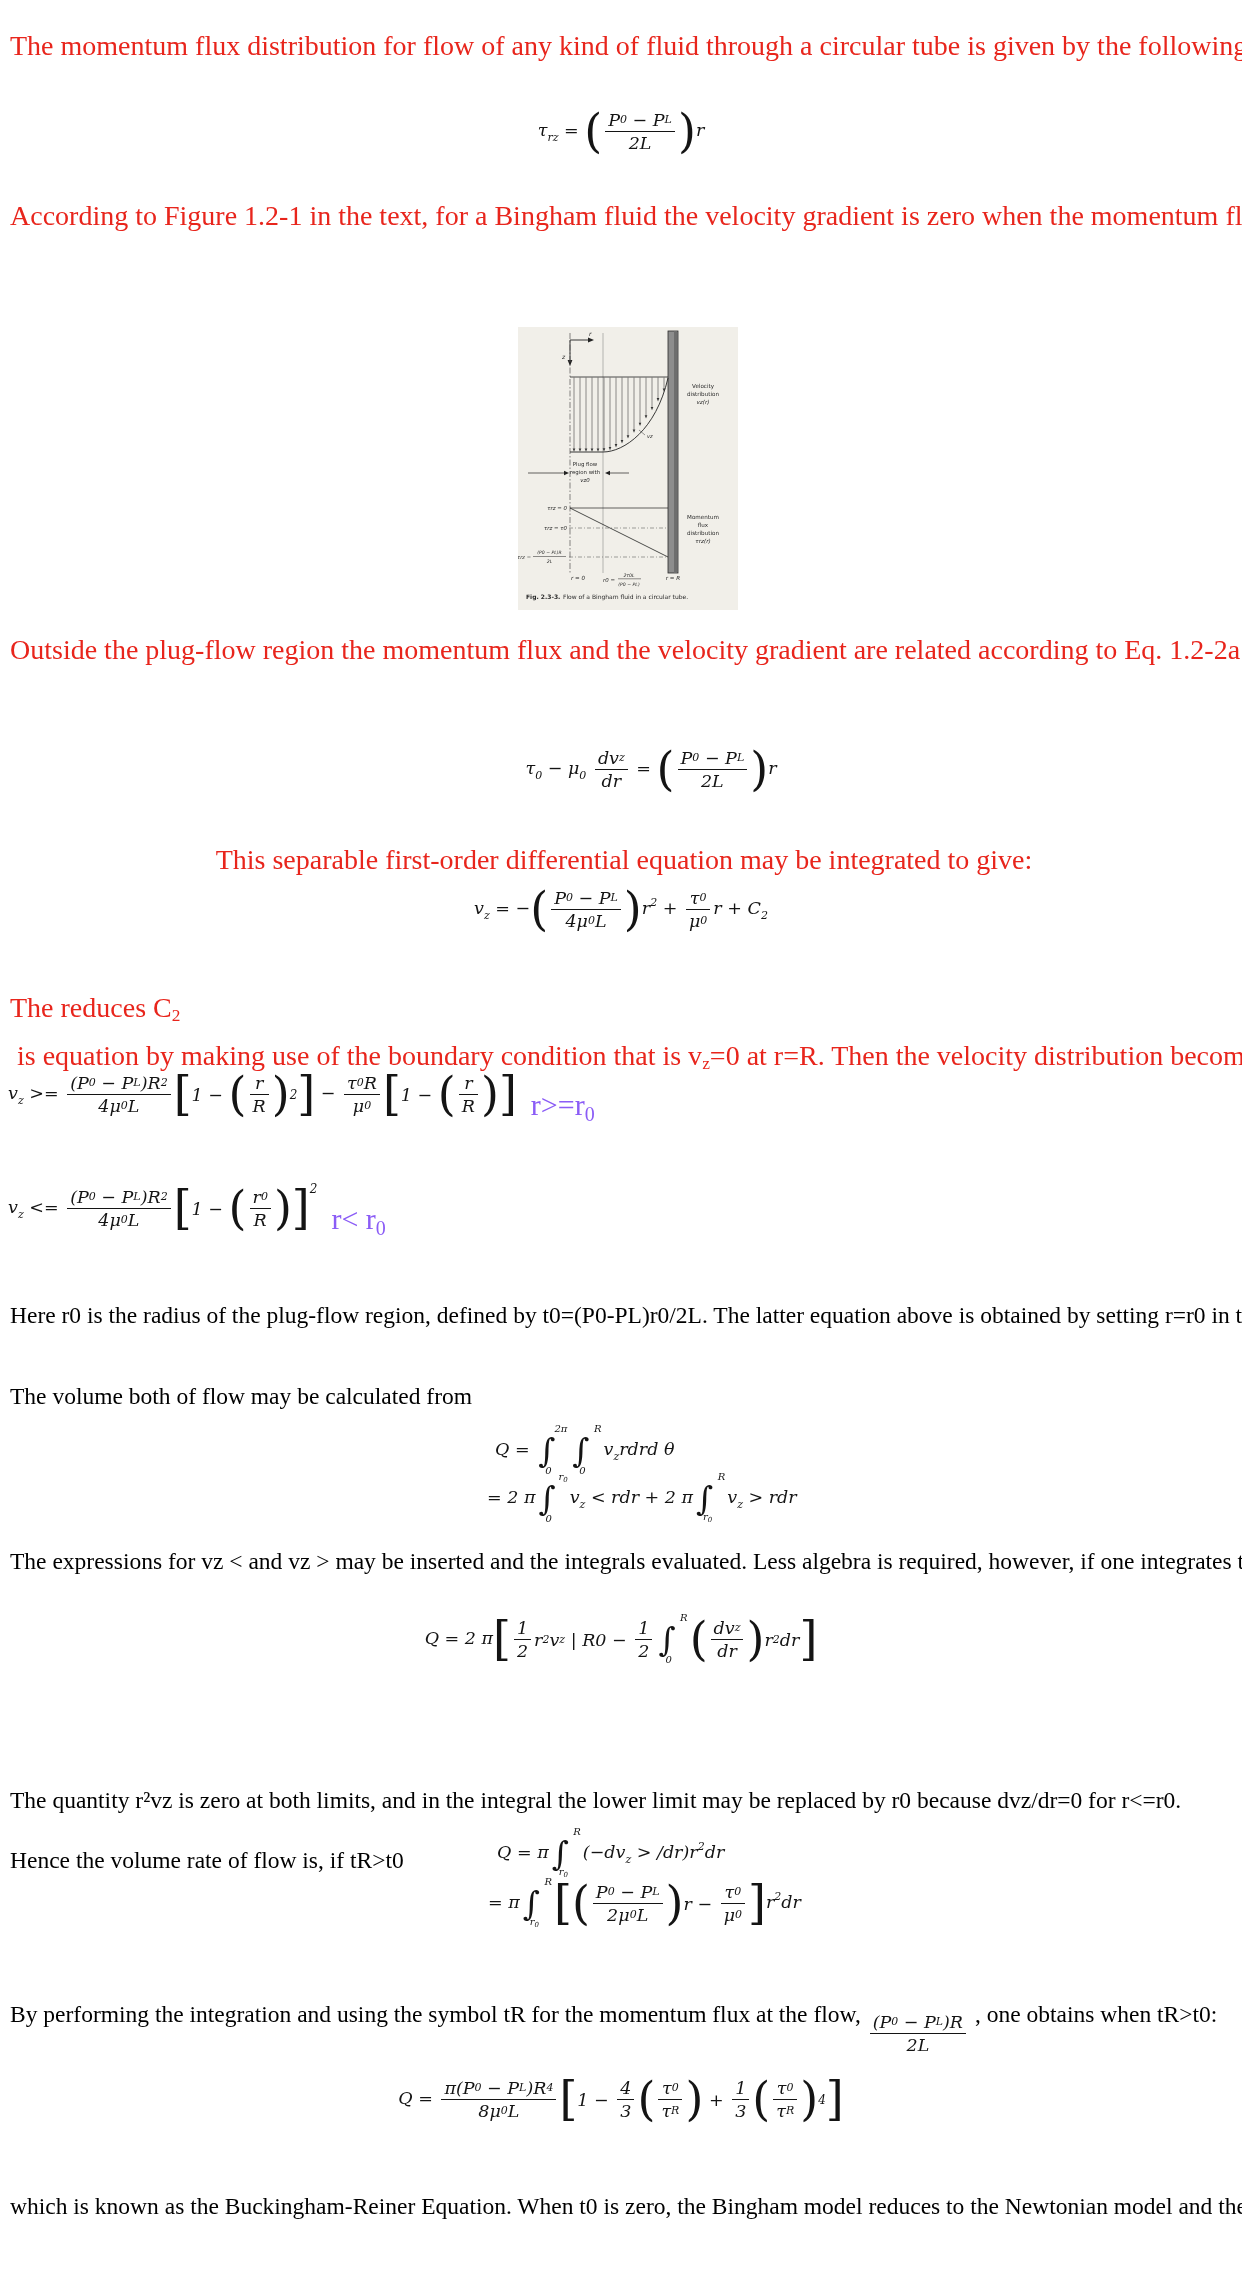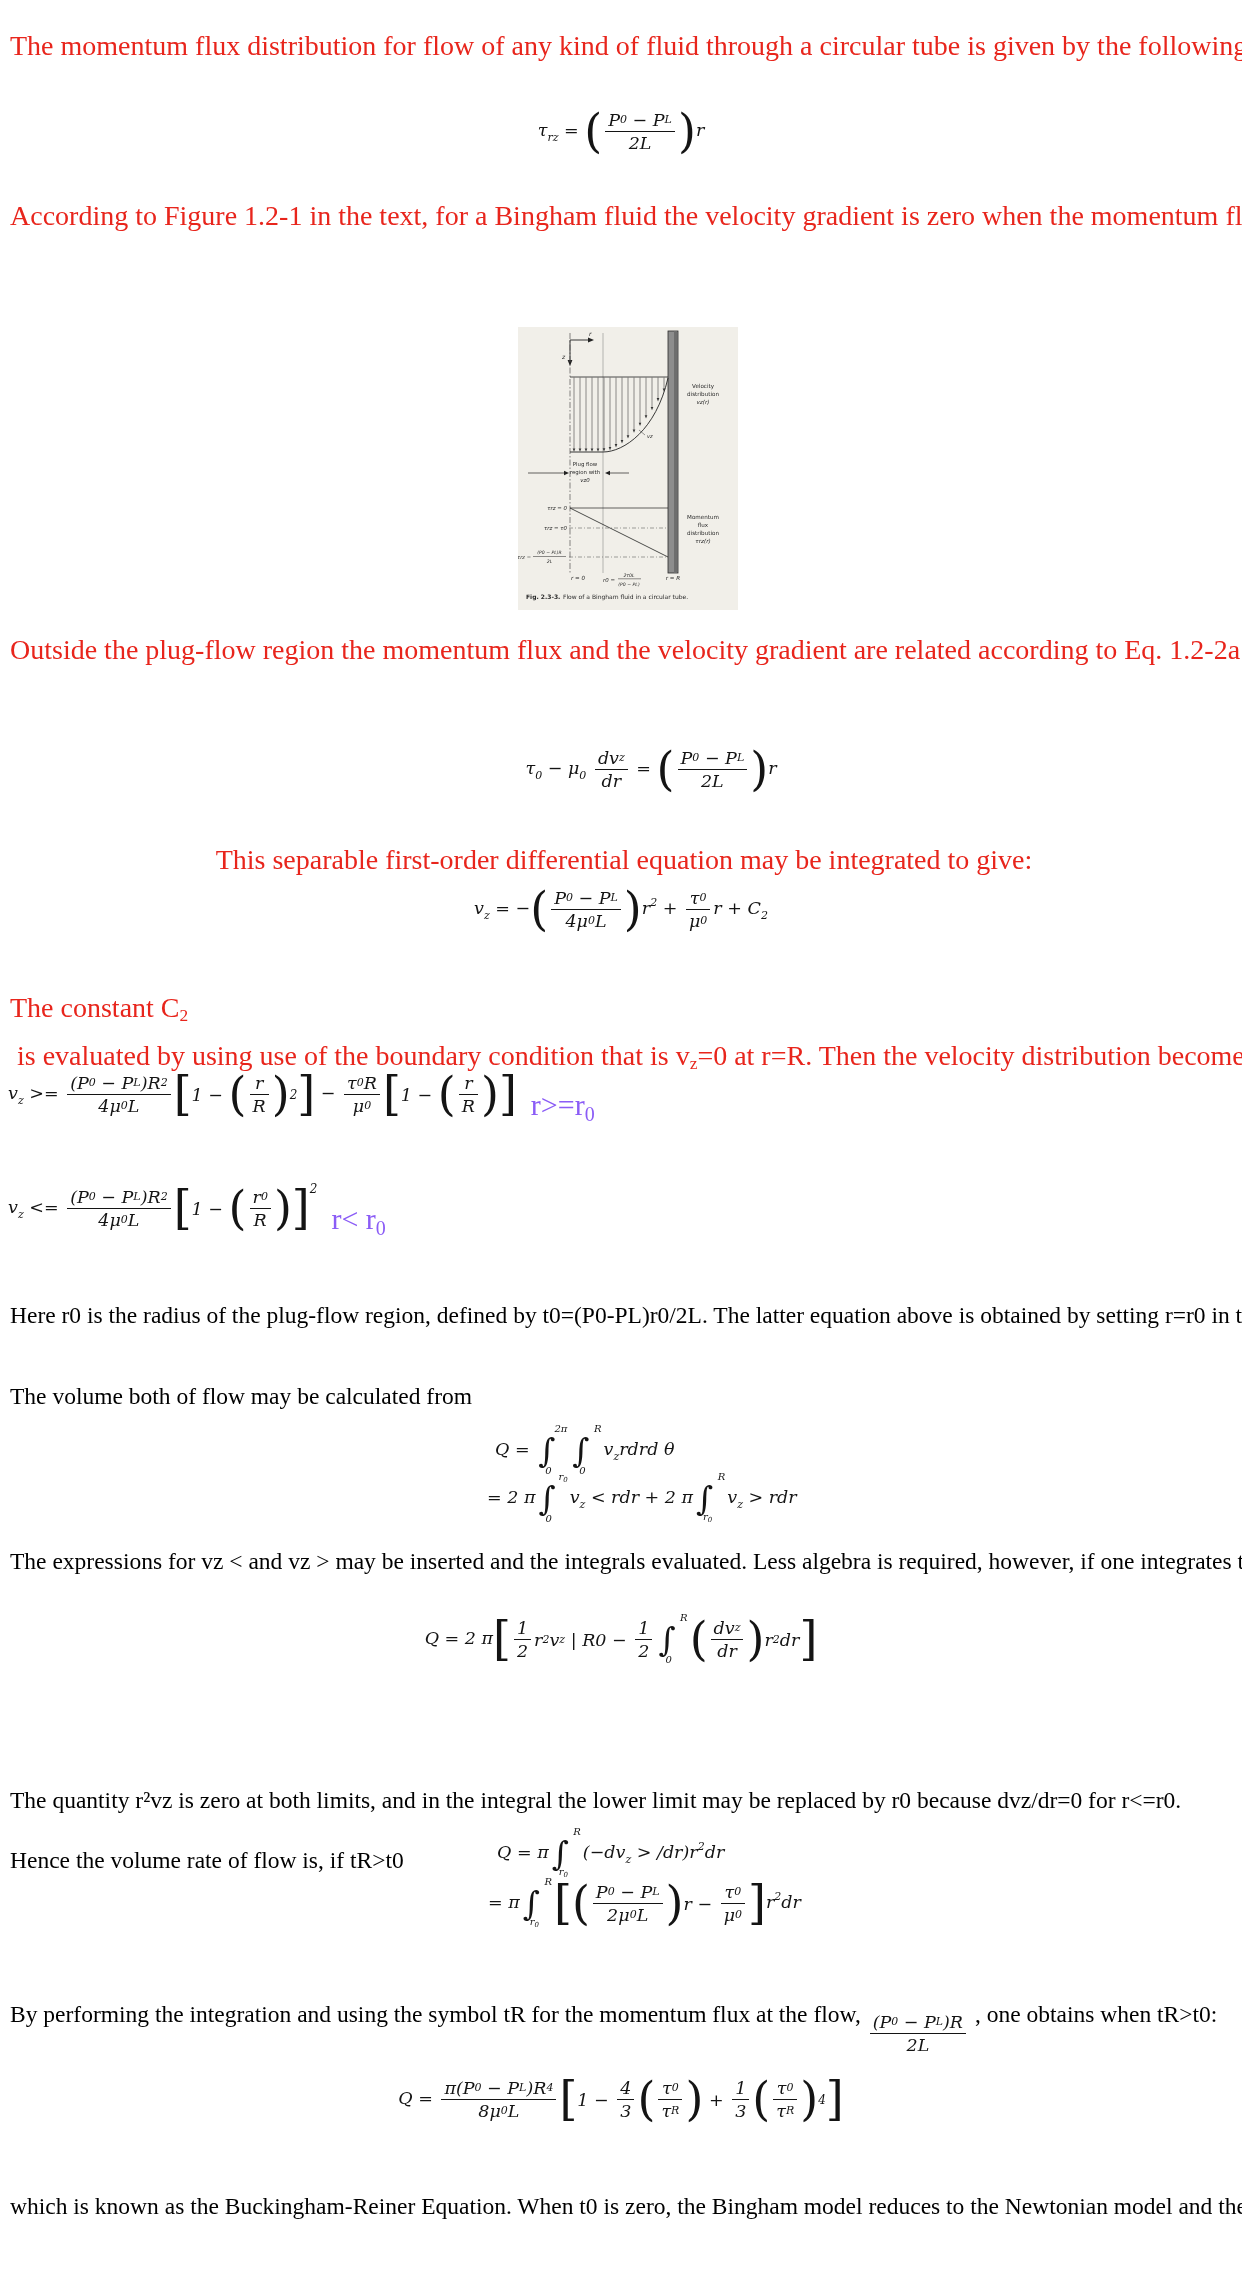--- a/index.html
+++ b/index.html
@@ -150,21 +150,21 @@
     </svg>
   </div>
 
 <div class="para red" style="top: 26px;"><span class="m-t">The momentum flux distribution for flow of any kind of fluid through a circular tube is given by the following equation:</span></div>
     <div class="eq center" style="top: 110px;"><span class="m-t">τ</span><span class="m-sub">rz</span><span class="m-t"> = </span><span class="m-grp"><span class="m-fence big">(</span><span class="m-inner"><span class="m-frac"><span class="m-num"><span class="m-t">P</span><span class="m-sub">0</span><span class="m-t"> − P</span><span class="m-sub">L</span></span><span class="m-bar"></span><span class="m-den"><span class="m-t">2L</span></span></span></span><span class="m-fence big">)</span></span><span class="m-t">r</span></div>
     <div class="para red" style="top: 196px;"><span class="m-t">According to Figure 1.2-1 in the text, for a Bingham fluid the velocity gradient is zero when the momentum flux is less than the value </span></div>
     <div class="para red" style="top: 630px;"><span class="m-t">Outside the plug-flow region the momentum flux and the velocity gradient are related according to Eq. 1.2-2a in the text. Substitution of the cylindrical coordinate version of Eq. 1.2-2a into Eq. 2.3-12 yields:</span></div>
     <div class="eq center" style="top: 748px; left: 30px; right: -30px;"><span class="m-t">τ</span><span class="m-sub">0</span><span class="m-t"> − μ</span><span class="m-sub">0</span><span class="m-t"> </span><span class="m-frac"><span class="m-num"><span class="m-t">dv</span><span class="m-sub">z</span></span><span class="m-bar"></span><span class="m-den"><span class="m-t">dr</span></span></span><span class="m-t"> = </span><span class="m-grp"><span class="m-fence big">(</span><span class="m-inner"><span class="m-frac"><span class="m-num"><span class="m-t">P</span><span class="m-sub">0</span><span class="m-t"> − P</span><span class="m-sub">L</span></span><span class="m-bar"></span><span class="m-den"><span class="m-t">2L</span></span></span></span><span class="m-fence big">)</span></span><span class="m-t">r</span></div>
     <div class="para red" style="top: 840px; text-align: center;"><span class="m-t">This separable first-order differential equation may be integrated to give:</span></div>
     <div class="eq center" style="top: 888px;"><span class="m-t">v</span><span class="m-sub">z</span><span class="m-t"> = −</span><span class="m-grp"><span class="m-fence big">(</span><span class="m-inner"><span class="m-frac"><span class="m-num"><span class="m-t">P</span><span class="m-sub">0</span><span class="m-t"> − P</span><span class="m-sub">L</span></span><span class="m-bar"></span><span class="m-den"><span class="m-t">4μ</span><span class="m-sub">0</span><span class="m-t">L</span></span></span></span><span class="m-fence big">)</span></span><span class="m-t">r</span><span class="m-sup">2</span><span class="m-t"> + </span><span class="m-frac"><span class="m-num"><span class="m-t">τ</span><span class="m-sub">0</span></span><span class="m-bar"></span><span class="m-den"><span class="m-t">μ</span><span class="m-sub">0</span></span></span><span class="m-t">r + C</span><span class="m-sub">2</span></div>
-    <div class="para red" style="top: 988px;"><span class="m-t">The constant C</span><span class="m-sub">2</span><span class="m-t"> is evaluated by using use of the boundary condition that is v</span><span class="m-sub">z</span><span class="m-t">=0 at r=R. Then the velocity distribution becomes finally</span></div>
+    <div class="para red" style="top: 988px;"><span class="m-t">The reduces C</span><span class="m-sub">2</span><span class="m-t"> is equation by making use of the boundary condition that is v</span><span class="m-sub">z</span><span class="m-t">=0 at r=R. Then the velocity distribution becomes finally</span></div>
     <div class="eq" style="top: 1072px; left: 8px;"><span class="m-t">v</span><span class="m-sub">z</span><span class="m-t"> &gt;= </span><span class="m-frac"><span class="m-num"><span class="m-t">(P</span><span class="m-sub">0</span><span class="m-t"> − P</span><span class="m-sub">L</span><span class="m-t">)R</span><span class="m-sup">2</span></span><span class="m-bar"></span><span class="m-den"><span class="m-t">4μ</span><span class="m-sub">0</span><span class="m-t">L</span></span></span><span class="m-grp"><span class="m-fence big">[</span><span class="m-inner"><span class="m-t">1 − </span><span class="m-grp"><span class="m-fence big">(</span><span class="m-inner"><span class="m-frac"><span class="m-num"><span class="m-t">r</span></span><span class="m-bar"></span><span class="m-den"><span class="m-t">R</span></span></span></span><span class="m-fence big">)</span></span><span class="m-sup">2</span></span><span class="m-fence big">]</span></span><span class="m-t"> − </span><span class="m-frac"><span class="m-num"><span class="m-t">τ</span><span class="m-sub">0</span><span class="m-t">R</span></span><span class="m-bar"></span><span class="m-den"><span class="m-t">μ</span><span class="m-sub">0</span></span></span><span class="m-grp"><span class="m-fence big">[</span><span class="m-inner"><span class="m-t">1 − </span><span class="m-grp"><span class="m-fence big">(</span><span class="m-inner"><span class="m-frac"><span class="m-num"><span class="m-t">r</span></span><span class="m-bar"></span><span class="m-den"><span class="m-t">R</span></span></span></span><span class="m-fence big">)</span></span></span><span class="m-fence big">]</span></span><span class="tail"><span class="m-t">r&gt;=r</span><span class="m-sub">0</span></span></div>
     <div class="eq" style="top: 1182px; left: 8px;"><span class="m-t">v</span><span class="m-sub">z</span><span class="m-t"> &lt;= </span><span class="m-frac"><span class="m-num"><span class="m-t">(P</span><span class="m-sub">0</span><span class="m-t"> − P</span><span class="m-sub">L</span><span class="m-t">)R</span><span class="m-sup">2</span></span><span class="m-bar"></span><span class="m-den"><span class="m-t">4μ</span><span class="m-sub">0</span><span class="m-t">L</span></span></span><span class="m-grp"><span class="m-fence big">[</span><span class="m-inner"><span class="m-t">1 − </span><span class="m-grp"><span class="m-fence big">(</span><span class="m-inner"><span class="m-frac"><span class="m-num"><span class="m-t">r</span><span class="m-sub">0</span></span><span class="m-bar"></span><span class="m-den"><span class="m-t">R</span></span></span></span><span class="m-fence big">)</span></span></span><span class="m-fence big">]</span></span><span class="m-sup">2</span><span class="tail"><span class="m-t">r&lt; r</span><span class="m-sub">0</span></span></div>
     <div class="para blk" style="top: 1297px;"><span class="m-t">Here r0 is the radius of the plug-flow region, defined by t0=(P0-PL)r0/2L. The latter equation above is obtained by setting r=r0 in the former equation above and simplifying.</span></div>
     <div class="para blk" style="top: 1378px;"><span class="m-t">The volume both of flow may be calculated from</span></div>
     <div class="eq" style="top: 1430px; left: 495px;"><span class="m-t">Q = </span><span class="m-int"><span class="m-int-glyph">∫</span><span class="m-int-hi"><span class="m-t">2π</span></span><span class="m-int-lo"><span class="m-t">0</span></span></span><span class="m-int"><span class="m-int-glyph">∫</span><span class="m-int-hi"><span class="m-t">R</span></span><span class="m-int-lo"><span class="m-t">0</span></span></span><span class="m-t">v</span><span class="m-sub">z</span><span class="m-t">rdrd θ</span></div>
     <div class="eq" style="top: 1478px; left: 487px;"><span class="m-t">= 2 π</span><span class="m-int"><span class="m-int-glyph">∫</span><span class="m-int-hi"><span class="m-t">r</span><span class="m-sub">0</span></span><span class="m-int-lo"><span class="m-t">0</span></span></span><span class="m-t">v</span><span class="m-sub">z</span><span class="m-t"> &lt; rdr + 2 π</span><span class="m-int"><span class="m-int-glyph">∫</span><span class="m-int-hi"><span class="m-t">R</span></span><span class="m-int-lo"><span class="m-t">r</span><span class="m-sub">0</span></span></span><span class="m-t">v</span><span class="m-sub">z</span><span class="m-t"> &gt; rdr</span></div>
     <div class="para blk" style="top: 1543px;"><span class="m-t">The expressions for vz &lt; and vz &gt; may be inserted and the integrals evaluated. Less algebra is required, however, if one integrates the first expression for Q by parts:</span></div>
     <div class="eq center" style="top: 1618px;"><span class="m-t">Q = 2 π</span><span class="m-grp"><span class="m-fence big">[</span><span class="m-inner"><span class="m-frac"><span class="m-num"><span class="m-t">1</span></span><span class="m-bar"></span><span class="m-den"><span class="m-t">2</span></span></span><span class="m-t">r</span><span class="m-sup">2</span><span class="m-t">v</span><span class="m-sub">z</span><span class="m-t"> | R0 − </span><span class="m-frac"><span class="m-num"><span class="m-t">1</span></span><span class="m-bar"></span><span class="m-den"><span class="m-t">2</span></span></span><span class="m-int"><span class="m-int-glyph">∫</span><span class="m-int-hi"><span class="m-t">R</span></span><span class="m-int-lo"><span class="m-t">0</span></span></span><span class="m-grp"><span class="m-fence big">(</span><span class="m-inner"><span class="m-frac"><span class="m-num"><span class="m-t">dv</span><span class="m-sub">z</span></span><span class="m-bar"></span><span class="m-den"><span class="m-t">dr</span></span></span></span><span class="m-fence big">)</span></span><span class="m-t">r</span><span class="m-sup">2</span><span class="m-t">dr</span></span><span class="m-fence big">]</span></span></div>
     <div class="para blk" style="top: 1738px; margin-top: 44px;"><span class="m-t">The quantity r²vz is zero at both limits, and in the integral the lower limit may be replaced by r0 because dvz/dr=0 for r&lt;=r0.</span></div>
     <div class="para blk" style="top: 1842px;"><span class="m-t">Hence the volume rate of flow is, if tR&gt;t0</span></div>

